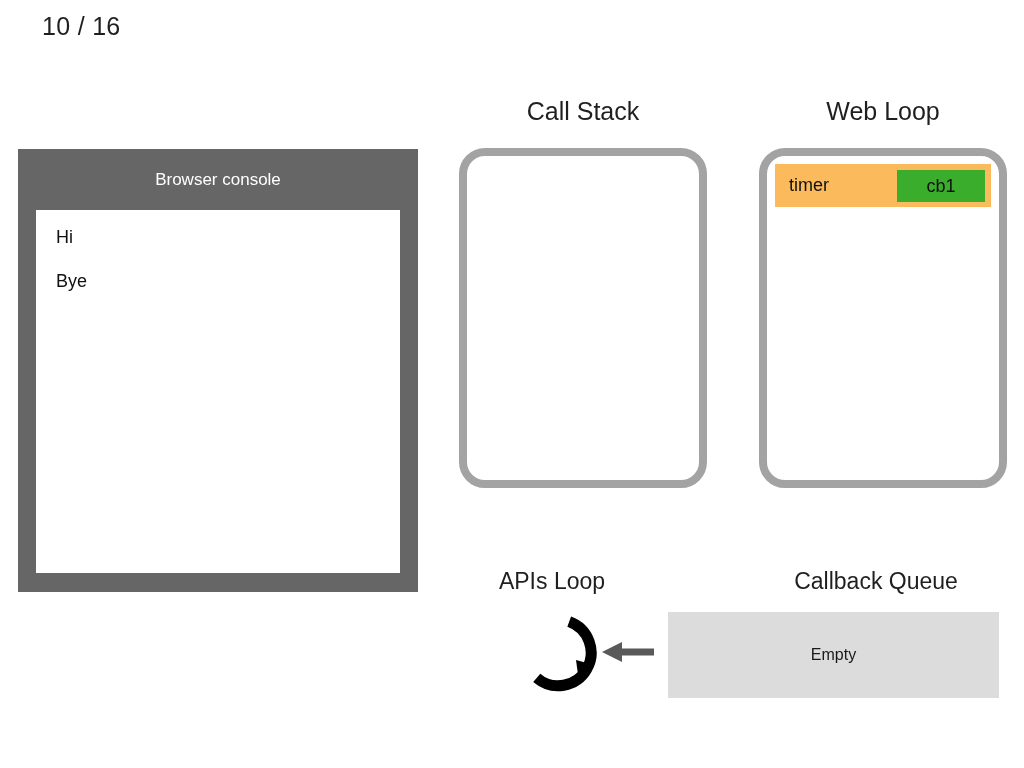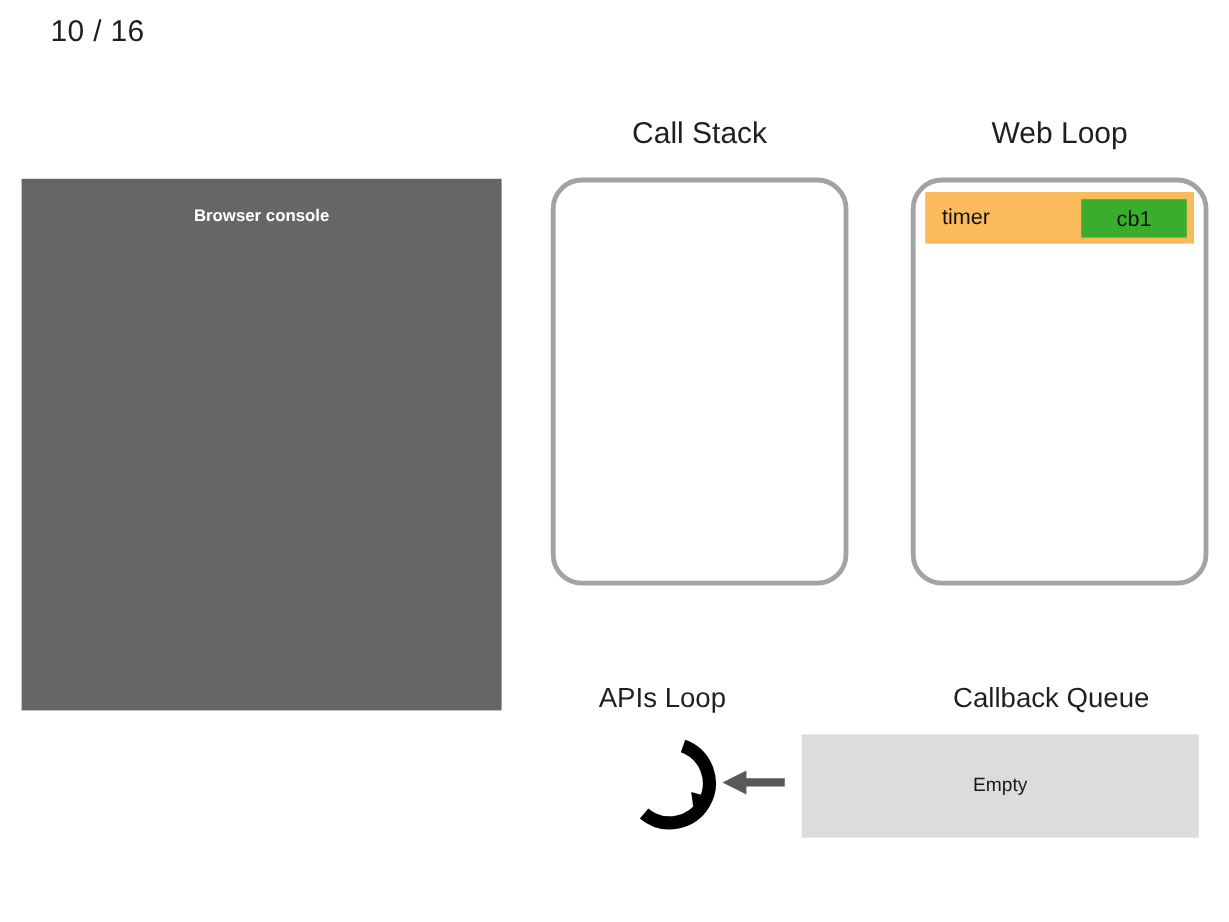--- a/index.html
+++ b/index.html
@@ -39,22 +39,21 @@
   }
   .console-title {
     position: absolute;
     left: 0;
     top: 0;
     width: 100%;
     height: 77px;
     line-height: 61px;
     text-align: center;
     color: #ffffff;
-    font-size: 14px;
-    font-weight: bold;
+    font-size: 17px;
   }
   .console-body {
     position: absolute;
     left: 18px;
     top: 61px;
     width: 364px;
     height: 363px;
     background: #ffffff;
     box-sizing: border-box;
     padding: 18px 20px;
@@ -71,21 +70,21 @@
     position: absolute;
     font-size: 25px;
     line-height: 1;
     text-align: center;
     color: #1f1f1f;
   }
   .panel {
     position: absolute;
     box-sizing: border-box;
     background: #ffffff;
-    border: 4px solid #a3a3a3;
+    border: 8px solid #a3a3a3;
     border-radius: 26px;
   }
   .panel-inner {
     position: absolute;
     left: 0;
     top: 0;
     right: 0;
     bottom: 0;
     padding: 8px;
     box-sizing: border-box;
@@ -177,20 +176,24 @@
     color: #1a1a1a;
   }
 </style>
 </head>
 <body>
 
 <div class="slide-counter">10 / 16</div>
 
 <div class="console-frame">
   <div class="console-title">Browser console</div>
+  <div class="console-body">
+    <p class="console-line">Hi</p>
+    <p class="console-line">Bye</p>
+  </div>
 </div>
 
 <div class="panel-heading" id="call-stack-heading">Call Stack</div>
 <div class="panel" id="call-stack-panel">
   <div class="panel-inner"></div>
 </div>
 
 <div class="panel-heading" id="web-apis-heading">Web Loop</div>
 <div class="panel" id="web-apis-panel">
   <div class="panel-inner">

